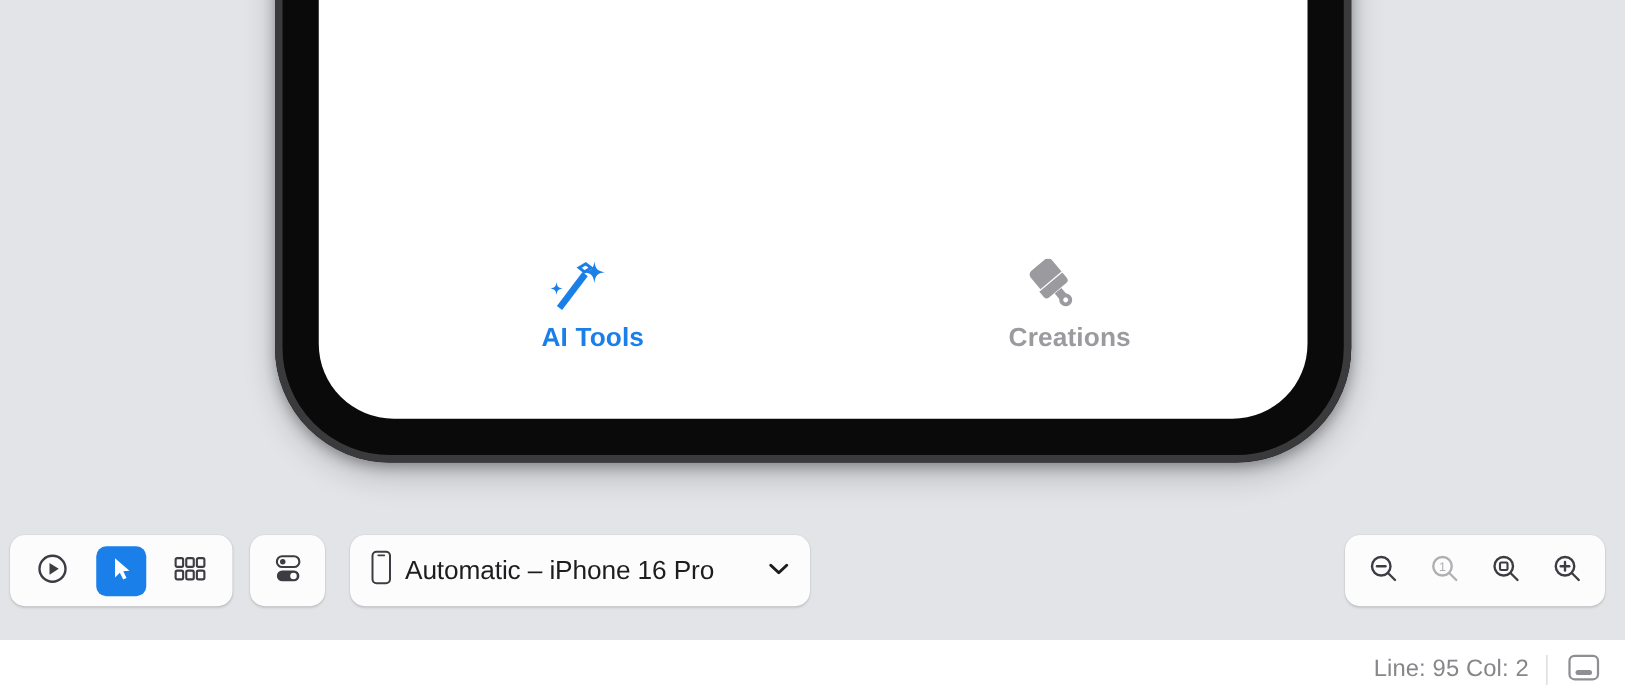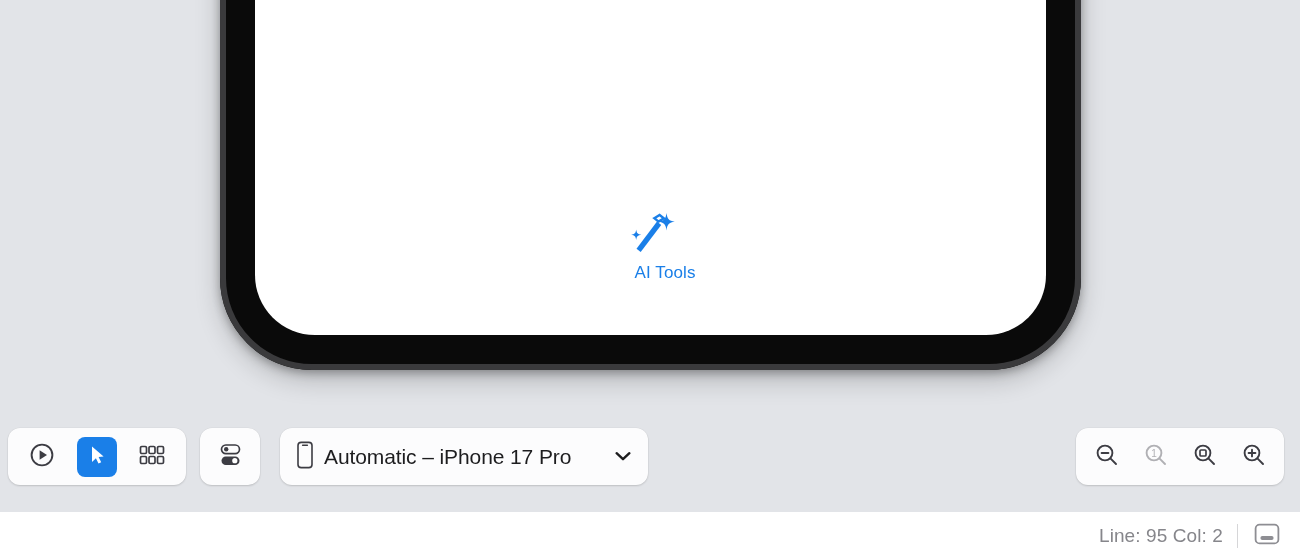--- a/index.html
+++ b/index.html
@@ -44,21 +44,21 @@
   }
   .tab {
     display:flex; flex-direction:column; align-items:center;
     width:150px; cursor:default;
   }
   .tab-icon {
     height:48px; display:flex; align-items:center; justify-content:center;
   }
   .tab-label {
     margin-top:5px;
-    font-size:17px; font-weight:normal; letter-spacing:.1px;
+    font-size:21px; font-weight:bold; letter-spacing:.1px;
     color:#9b9b9f;
     margin-left:29px;
   }
   .tab.active .tab-label { color:#1a7fe8; }
 
   
   .toolbar-row {
     position:absolute; left:0; right:0; top:428px; height:58px;
   }
   .tb-group {
@@ -127,20 +127,34 @@
                   <path d="M30.3 11.2 L35.6 8.0 L39.9 11.3 L34.6 14.6 Z" fill="#ffffff" stroke="#1a7fe8" stroke-width="2.4" transform="translate(-1,-4)"></path>
                   <path d="M41.5 2 C42.3 8.2 43.9 9.9 49.8 10.7 C43.9 11.5 42.3 13.2 41.5 19.4 C40.7 13.2 39.1 11.5 33.2 10.7 C39.1 9.9 40.7 8.2 41.5 2 Z"></path>
                   <path d="M11.2 18.5 C11.7 22.2 12.7 23.2 16.3 23.7 C12.7 24.2 11.7 25.2 11.2 28.9 C10.7 25.2 9.7 24.2 6.1 23.7 C9.7 23.2 10.7 22.2 11.2 18.5 Z"></path>
                   <path d="M18.6 30.3 C18.9 32.6 19.6 33.2 21.8 33.5 C19.6 33.8 18.9 34.5 18.6 36.7 C18.3 34.5 17.6 33.8 15.4 33.5 C17.6 33.2 18.3 32.6 18.6 30.3 Z"></path>
                 </g>
               </svg>
             </div>
             <div class="tab-label">AI Tools</div>
           </div>
 
+          <div class="tab">
+            <div class="tab-icon">
+              <svg width="52" height="46" viewBox="0 0 52 46" aria-hidden="true">
+                <g fill="#9b9b9f" transform="rotate(-40 26 23)">
+                  <path d="M22.5 2.5 h14 a4 4 0 0 1 4 4 v12 h-22 v-12 a4 4 0 0 1 4 -4 Z"></path>
+                  <path d="M16.5 19.5 h24 v5.5 a3 3 0 0 1 -3 3 h-18 a3 3 0 0 1 -3 -3 Z"></path>
+                  <path d="M25 28.5 h7 v6.5 a3.5 3.5 0 0 1 -3.5 3.5 a3.5 3.5 0 0 1 -3.5 -3.5 Z"></path>
+                  <circle cx="28.5" cy="38" r="5.2"></circle>
+                  <circle cx="28.5" cy="38" r="2.0" fill="#ffffff"></circle>
+                </g>
+              </svg>
+            </div>
+            <div class="tab-label">Creations</div>
+          </div>
 
 
 
         </div>
       </div>
     </div>
 
     <div class="toolbar-row">
 
       <div class="tb-group g-mode">
@@ -188,21 +202,21 @@
         </button>
       </div>
 
       <div class="tb-group g-device">
         <span class="phone-icon">
           <svg width="18" height="28" viewBox="0 0 18 28" aria-hidden="true">
             <rect x="2" y="1.4" width="14" height="25.2" rx="3.2" fill="none" stroke="#3c3c43" stroke-width="1.6"></rect>
             <line x1="6.6" y1="4.2" x2="11.4" y2="4.2" stroke="#3c3c43" stroke-width="1.4" stroke-linecap="round"></line>
           </svg>
         </span>
-        <span class="device-label">Automatic – iPhone 17 Pro</span>
+        <span class="device-label">Automatic – iPhone 16 Pro</span>
         <span class="chev">
           <svg width="18" height="12" viewBox="0 0 18 12" aria-hidden="true">
             <path d="M2.6 3.2 L9 9.2 L15.4 3.2" fill="none" stroke="#1d1d1f" stroke-width="2.4" stroke-linecap="round" stroke-linejoin="round"></path>
           </svg>
         </span>
       </div>
 
       <div class="tb-group g-zoom">
         <button class="tb-btn">
           <span>

